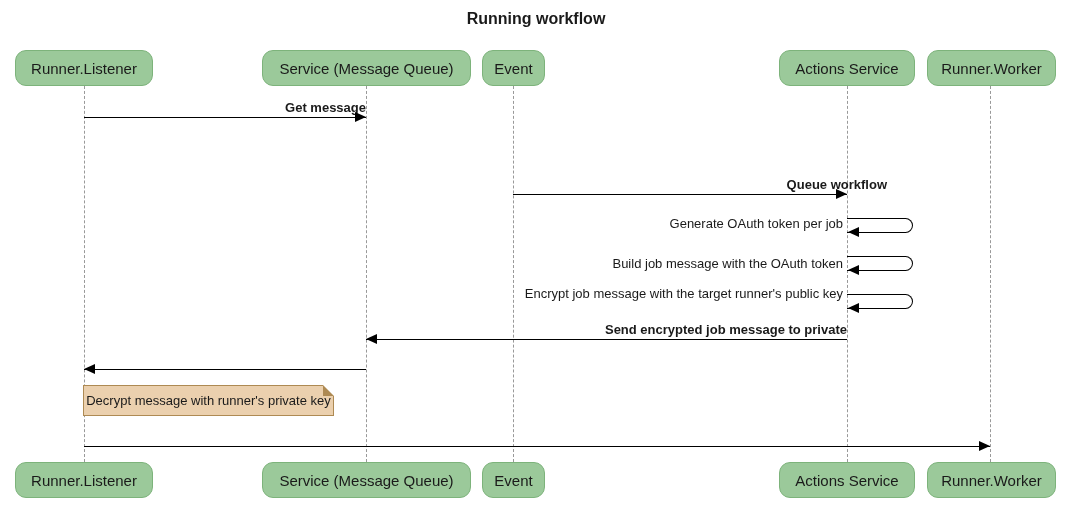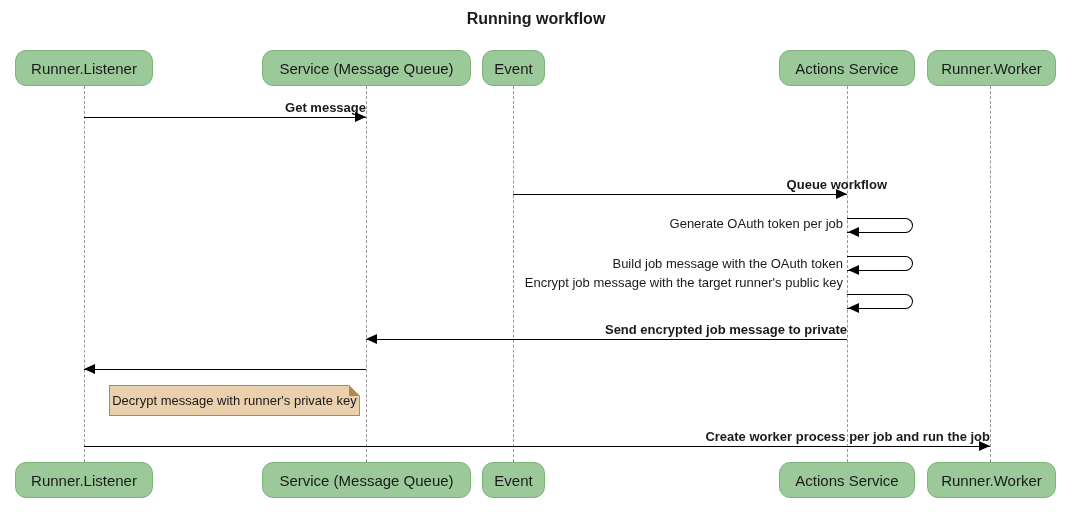--- a/index.html
+++ b/index.html
@@ -93,34 +93,33 @@
   <div class="arrow-r" style="left:836px; top:189px;"></div>
 
   <div class="self-label" style="right:229px; top:216px;">Generate OAuth token per job</div>
   <div class="self-loop" style="left:847px; top:218px;"></div>
   <div class="arrow-l" style="left:848px; top:227px;"></div>
 
   <div class="self-label" style="right:229px; top:248px;margin-top:8px;">Build job message with the OAuth token</div>
   <div class="self-loop" style="left:847px; top:256px;"></div>
   <div class="arrow-l" style="left:848px; top:265px;"></div>
 
-  <div class="self-label" style="right:229px; top:275px;text-align:right;">Encrypt job message with the target runner's public key</div>
+  <div class="self-label" style="right:229px; top:286px;text-align:right;">Encrypt job message with the target runner's public key</div>
   <div class="self-loop" style="left:847px; top:294px;"></div>
   <div class="arrow-l" style="left:848px; top:303px;"></div>
 
   <div class="msg-label" style="left:366px; width:481px; top:322px;">Send encrypted job message to private</div>
   <div class="msg-line" style="left:366px; width:481px; top:339px;"></div>
   <div class="arrow-l" style="left:366px; top:334px;"></div>
 
   <div class="msg-line" style="left:84px; width:282px; top:369px;"></div>
   <div class="arrow-l" style="left:84px; top:364px;"></div>
 
-  <div class="note" style="left:109px; top:385px; width:251px; height:31px;">Decrypt message with runner's private key</div>
+  <div class="note" style="left:83px; top:385px; width:251px; height:31px;">Decrypt message with runner's private key</div>
 
-  <div class="msg-label" style="left:84px; width:906px; top:429px;">Create worker process per job and run the job</div>
   <div class="msg-line" style="left:84px; width:906px; top:446px;"></div>
   <div class="arrow-r" style="left:979px; top:441px;"></div>
 
   <div class="actor" style="left:15px;  top:462px; width:138px;">Runner.Listener</div>
   <div class="actor" style="left:262px; top:462px; width:209px;">Service (Message Queue)</div>
   <div class="actor" style="left:482px; top:462px; width:63px;">Event</div>
   <div class="actor" style="left:779px; top:462px; width:136px;">Actions Service</div>
   <div class="actor" style="left:927px; top:462px; width:129px;">Runner.Worker</div>
 
 </div>

